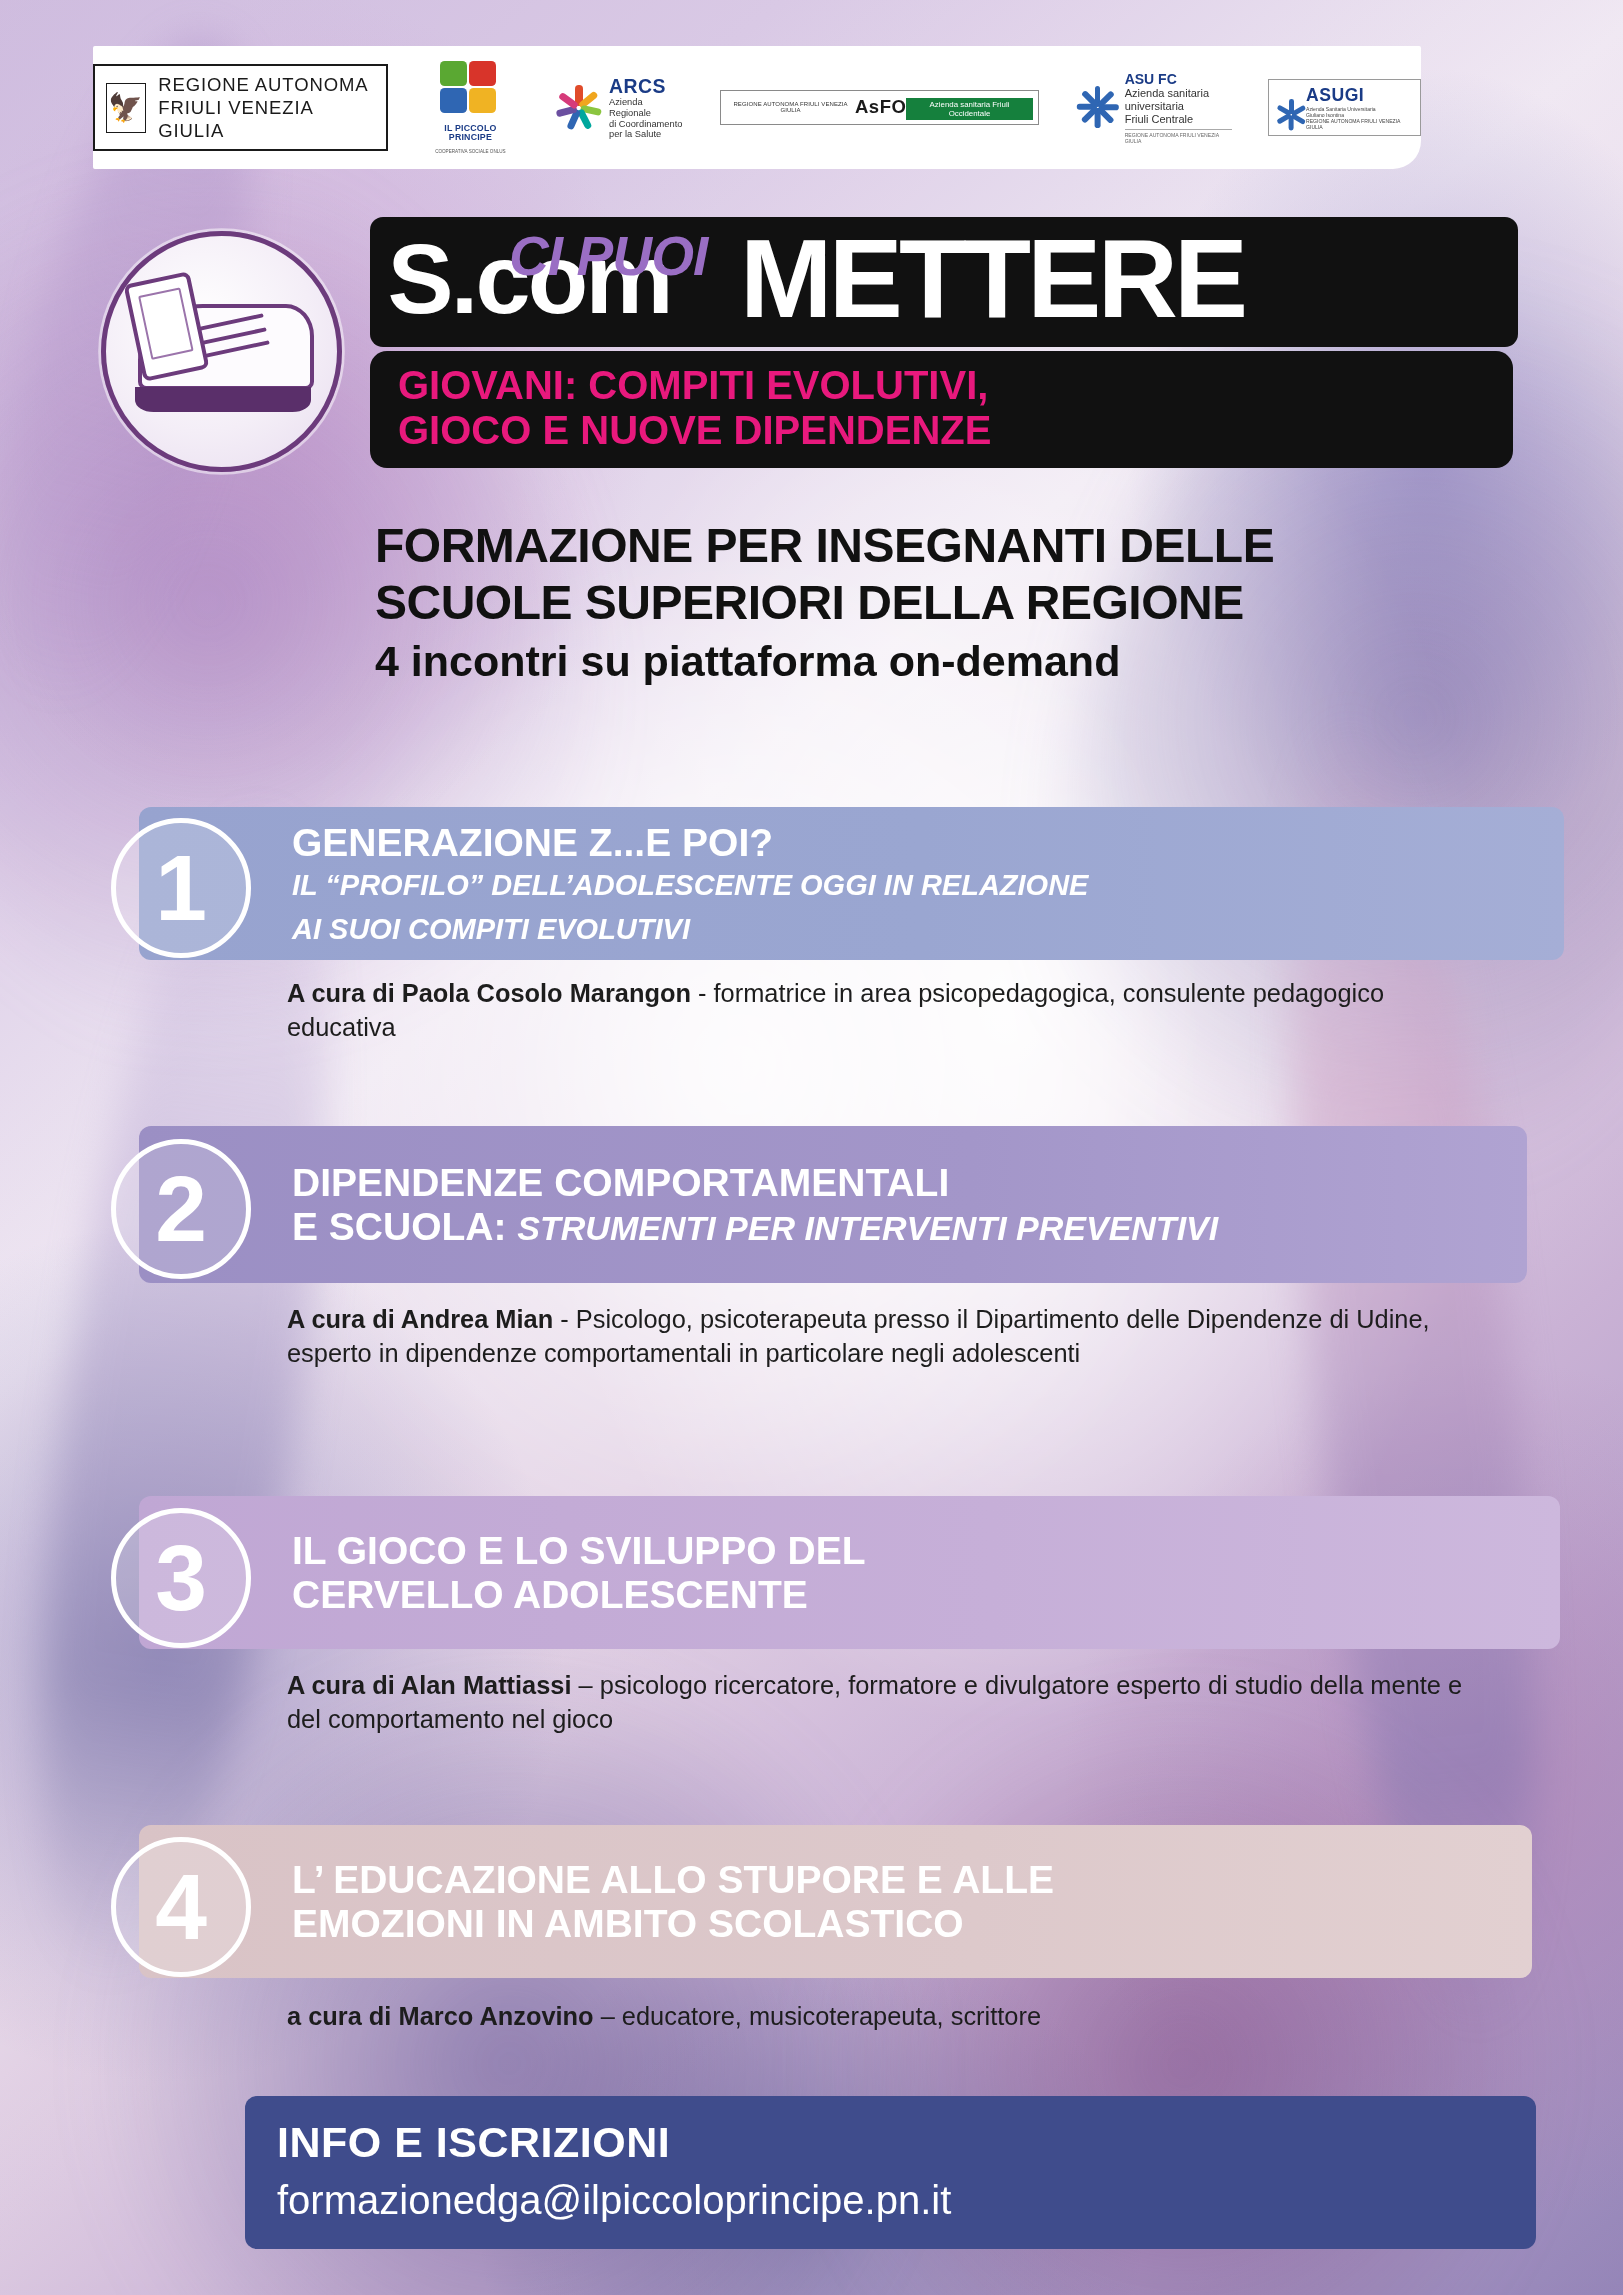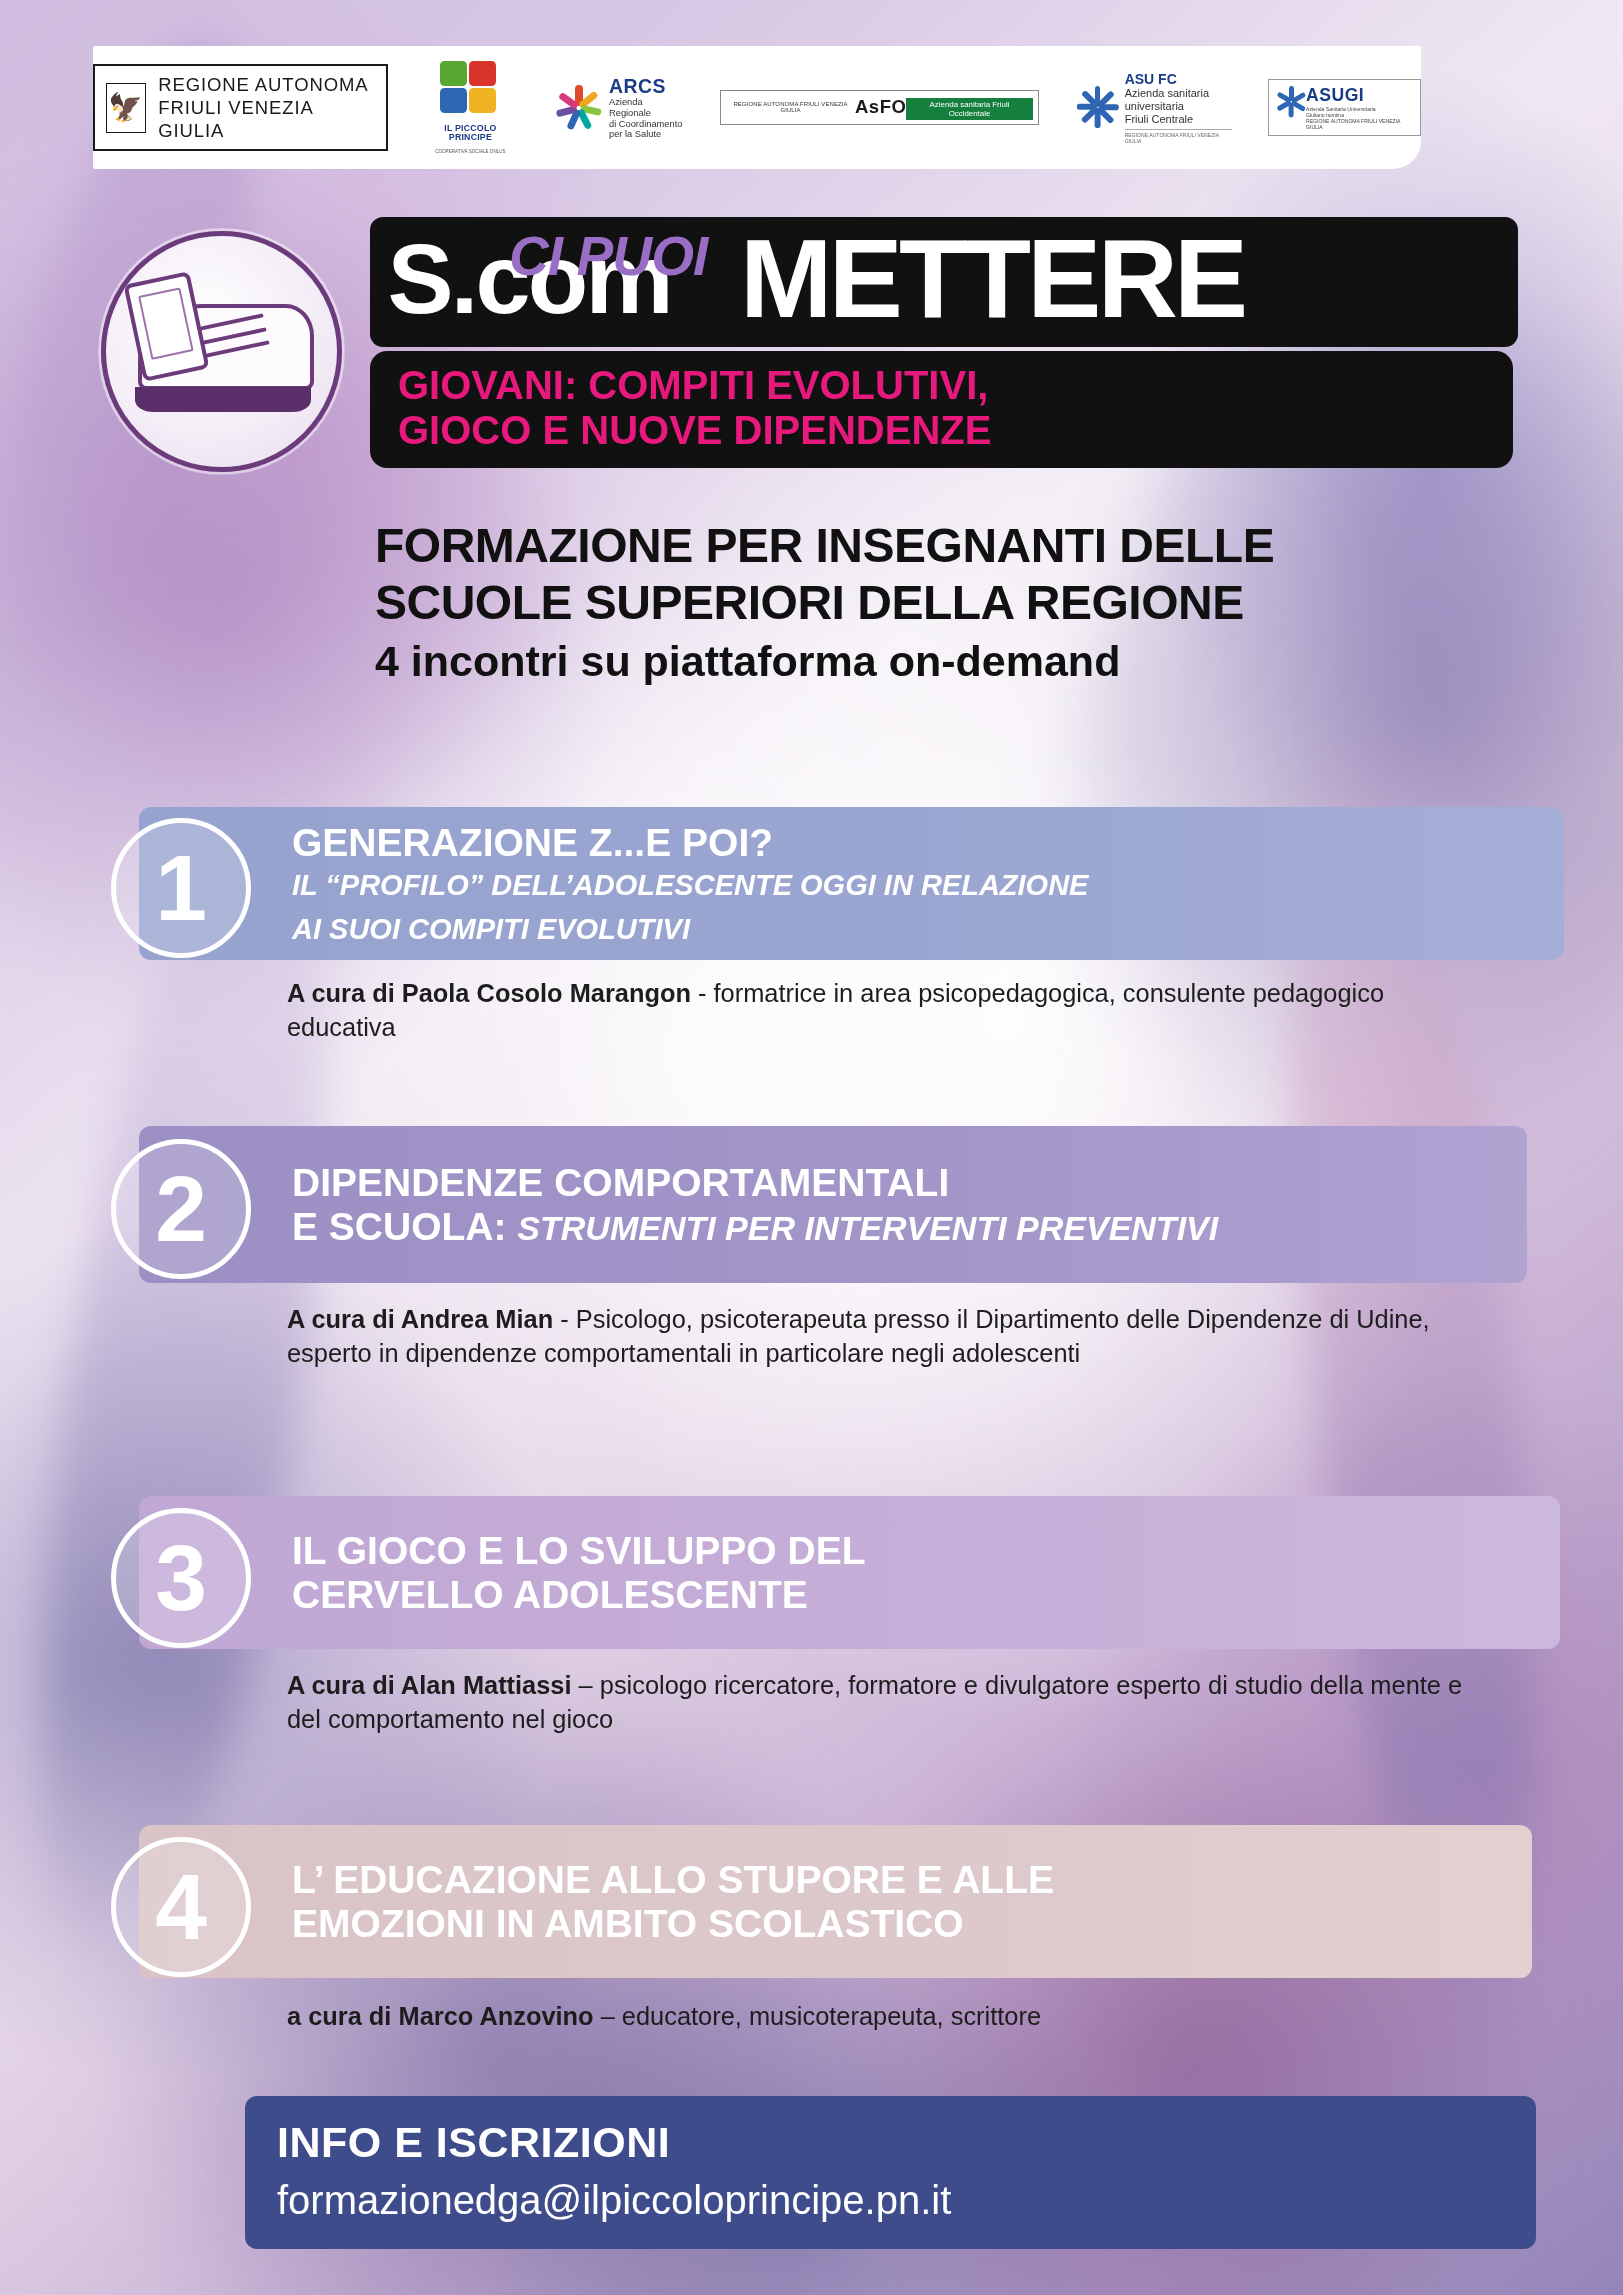--- a/index.html
+++ b/index.html
@@ -98,21 +98,21 @@
   .asfo .mid { font-size: 18.5px; font-weight: 700; color: #1a1a1a; letter-spacing: 0.5px; }
   .asfo .bot { background: #15803d; color: #fff; font-size: 7.9px; padding: 2.3px 4.6px; margin-top: 2.8px; }
 
   .asufc { display: flex; align-items: center; gap: 7.4px; }
   .asufc .mark { width: 44px; height: 44px; position: relative; }
   .asufc .mark span { position: absolute; left: 19.4px; top: 0.9px; width: 5.6px; height: 20.4px; background: #2f66b3; border-radius: 2.8px; transform-origin: 2.8px 21px;}
   .asufc .t .b { font-size: 14px; font-weight: 700; color: #1a3b86; }
   .asufc .t .s { font-size: 11px; color: #333; line-height: 1.2;}
   .asufc .t .u { font-size: 5.1px; color: #666; margin-top: 2.8px; border-top: 0.5px solid #aaa; padding-top: 1.9px;}
 
-  .asugi { border: 1.4px solid #9a9a9a; padding: 4.6px 6.5px; display: flex; align-items: flex-start; gap: 0; }
+  .asugi { border: 1.4px solid #9a9a9a; padding: 4.6px 6.5px; display: flex; align-items: flex-end; gap: 0; }
   .asugi .mark { width: 32px; height: 32px; position: relative; }
   .asugi .mark span { position: absolute; left: 14px; top: 0.9px; width: 4.6px; height: 15px; background: #2f66b3; border-radius: 2.3px; transform-origin: 2.3px 15.7px;}
   .asugi .t .b { font-size: 17.6px; font-weight: 700; color: #1a3b86; letter-spacing: 0.5px; }
   .asugi .t .s { font-size: 5.1px; color: #444; }
 
   
   .shoe-badge {
     position: absolute;
     left: 101px;
     top: 231px;

